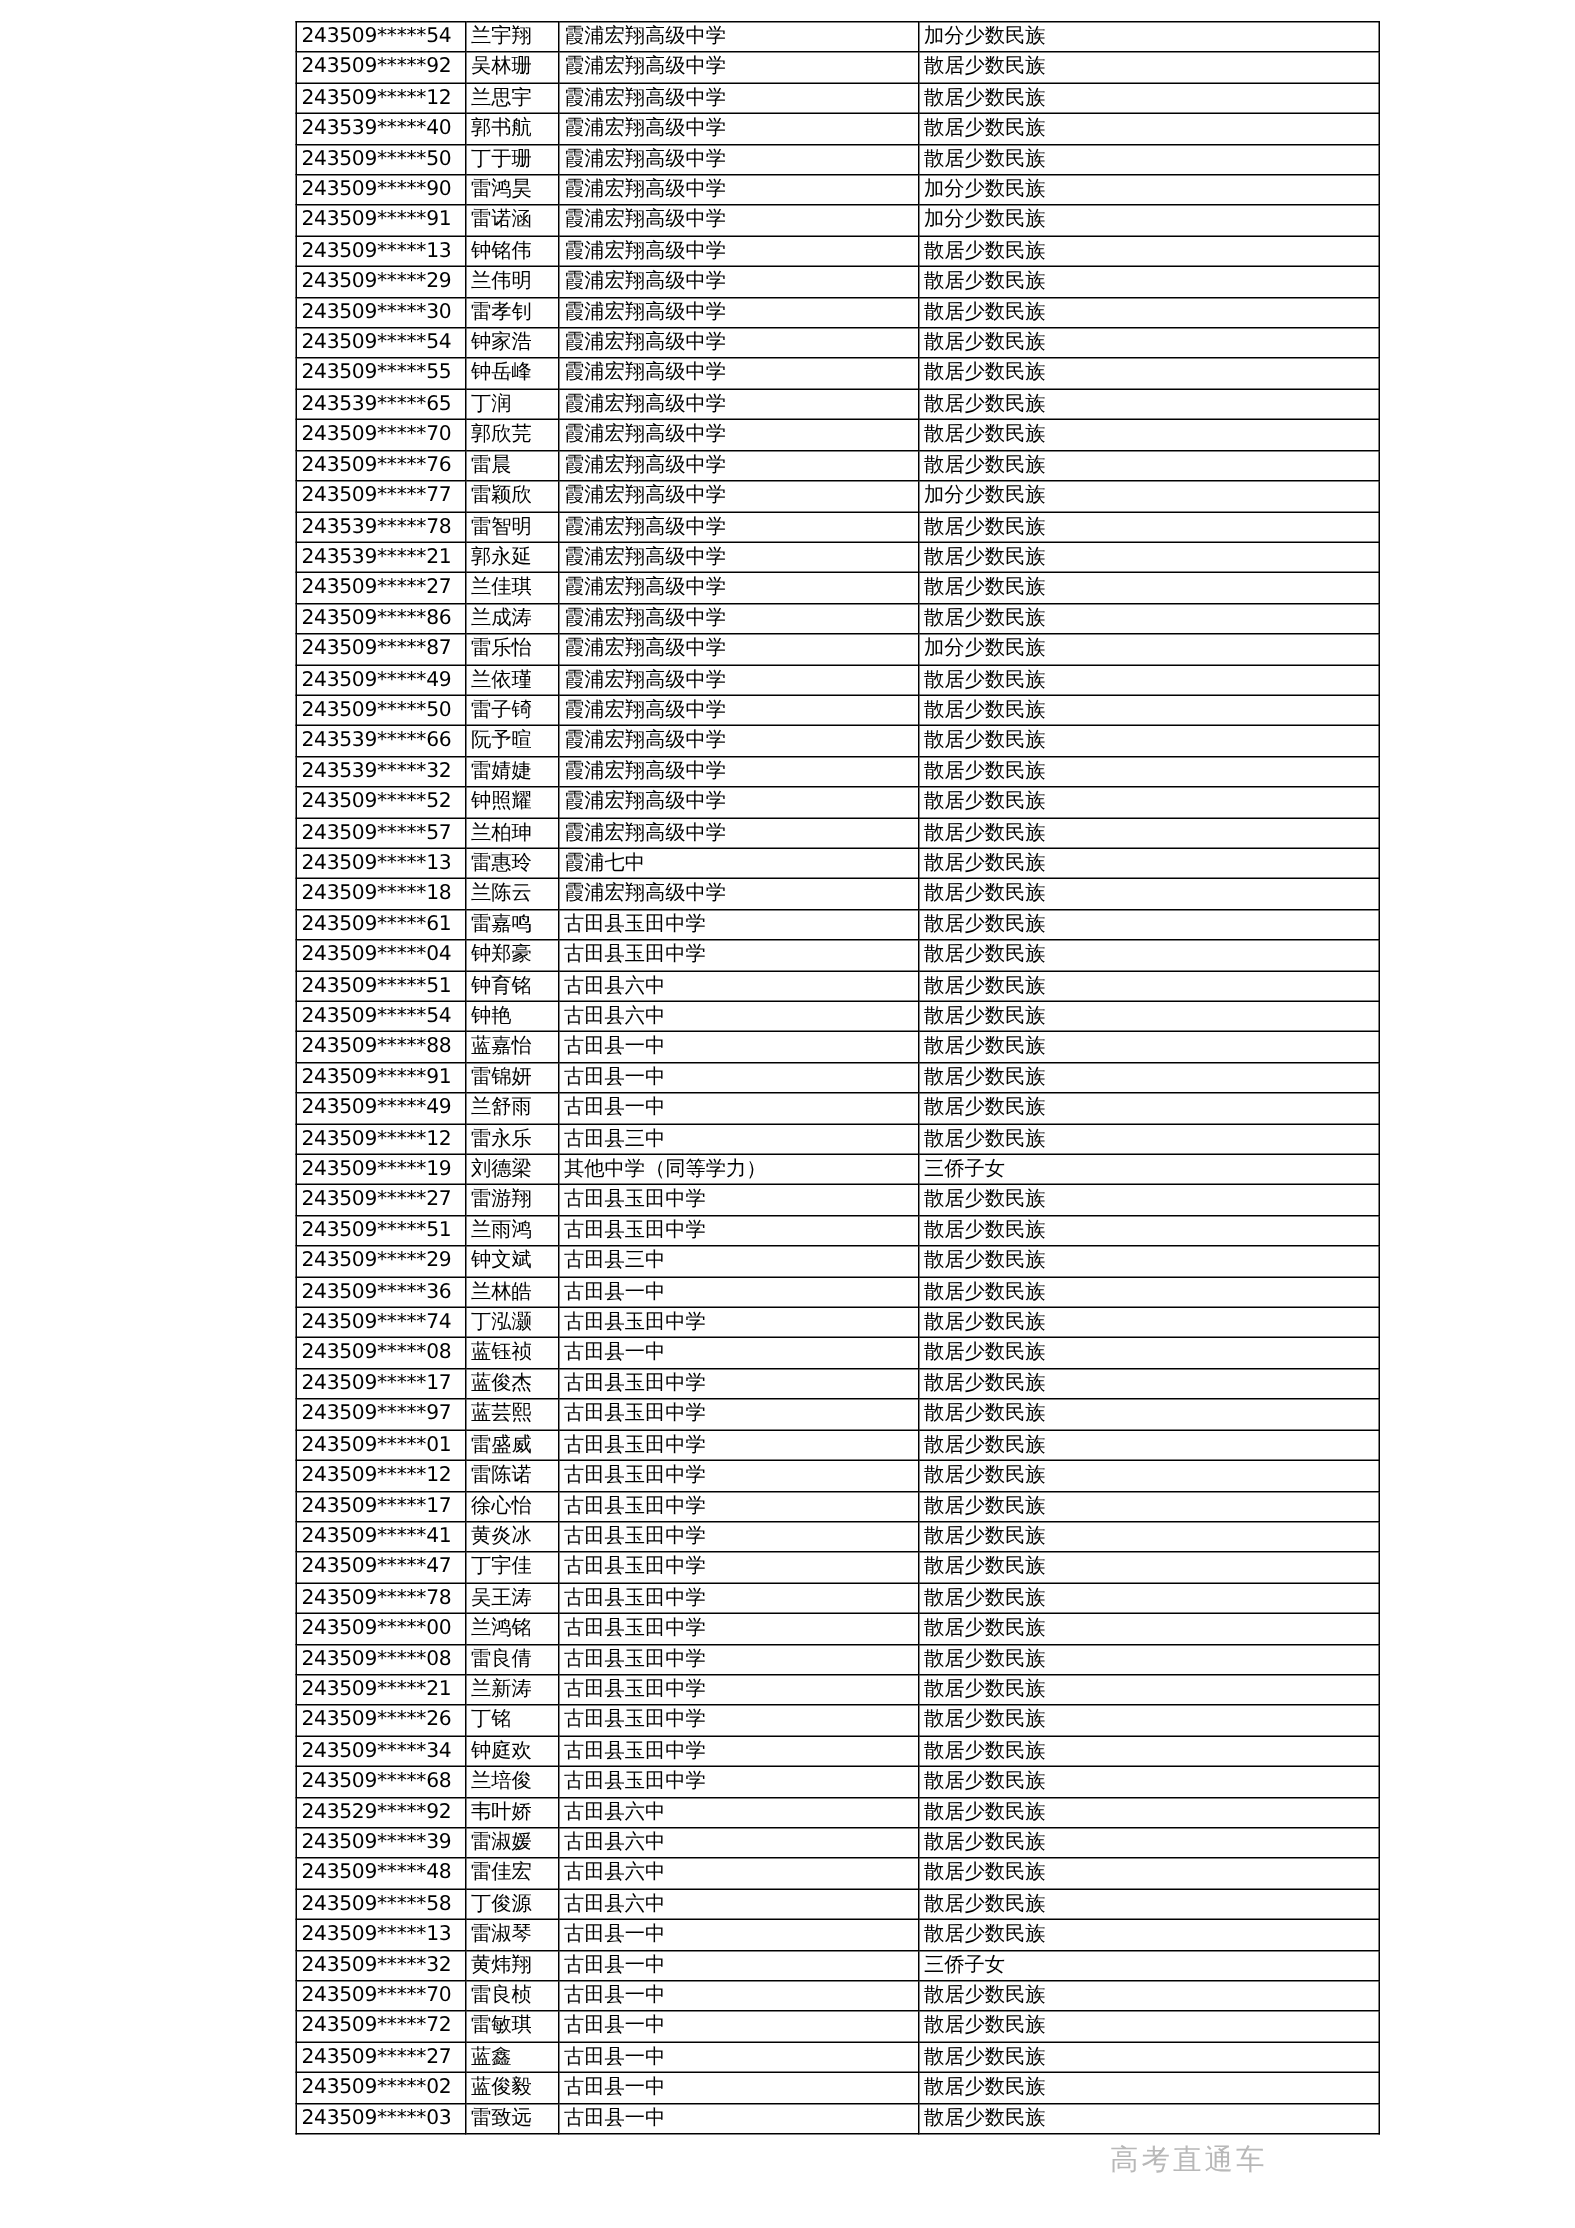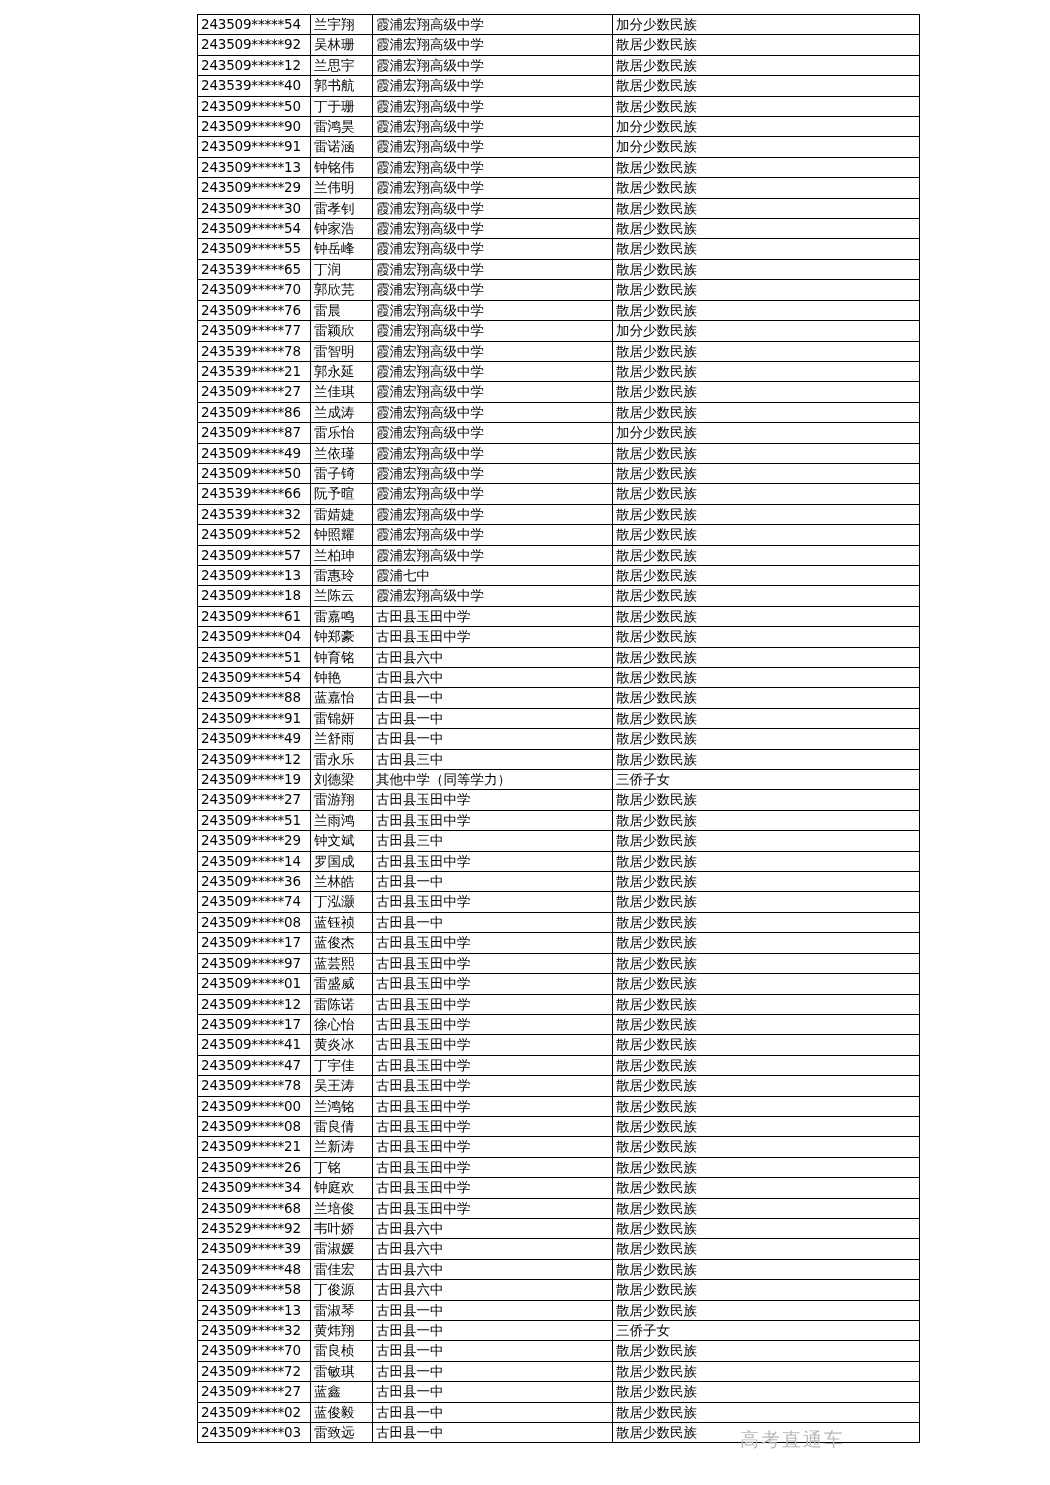--- a/index.html
+++ b/index.html
@@ -331,26 +331,20 @@
             <td class="school">古田县玉田中学</td>
             <td class="cat">散居少数民族</td>
           </tr>
           <tr>
             <td class="id">243509*****29</td>
             <td class="name">钟文斌</td>
             <td class="school">古田县三中</td>
             <td class="cat">散居少数民族</td>
           </tr>
           <tr>
-            <td class="id">243509*****14</td>
-            <td class="name">罗国成</td>
-            <td class="school">古田县玉田中学</td>
-            <td class="cat">散居少数民族</td>
-          </tr>
-          <tr>
             <td class="id">243509*****36</td>
             <td class="name">兰林皓</td>
             <td class="school">古田县一中</td>
             <td class="cat">散居少数民族</td>
           </tr>
           <tr>
             <td class="id">243509*****74</td>
             <td class="name">丁泓灏</td>
             <td class="school">古田县玉田中学</td>
             <td class="cat">散居少数民族</td>

